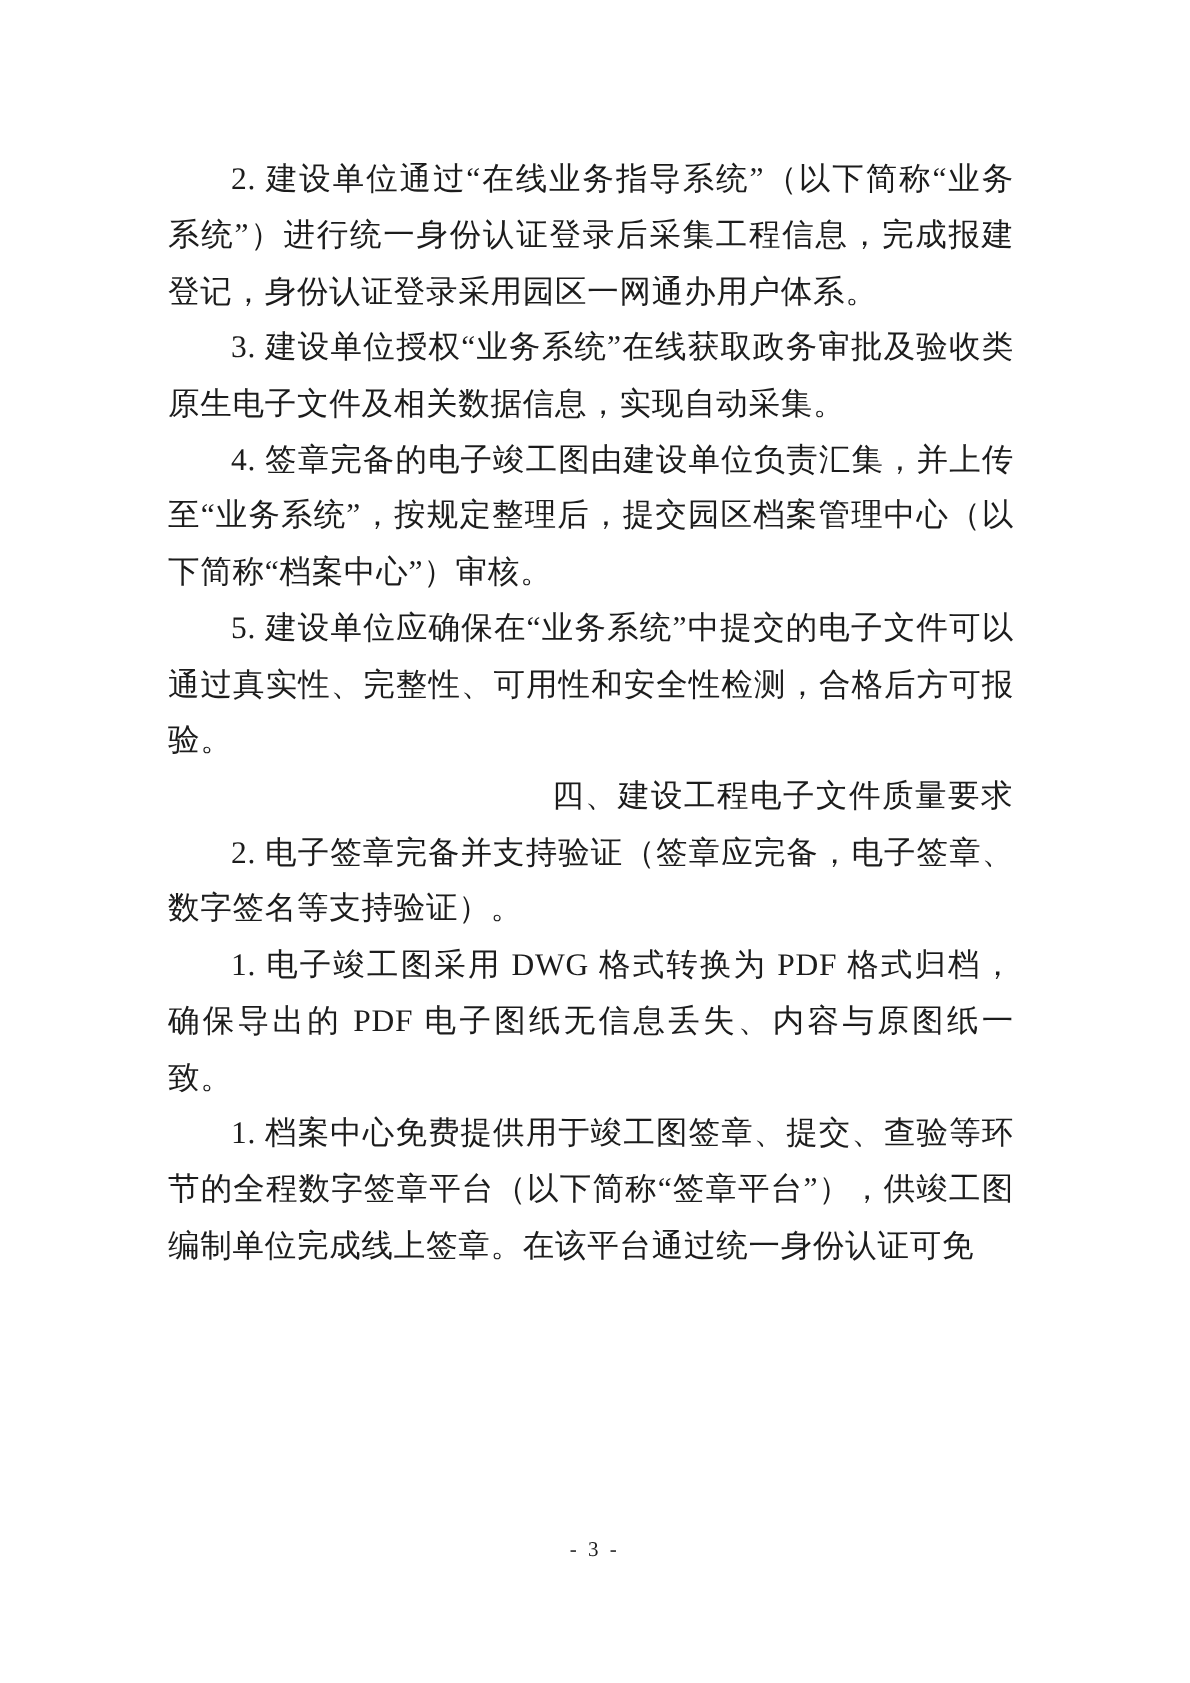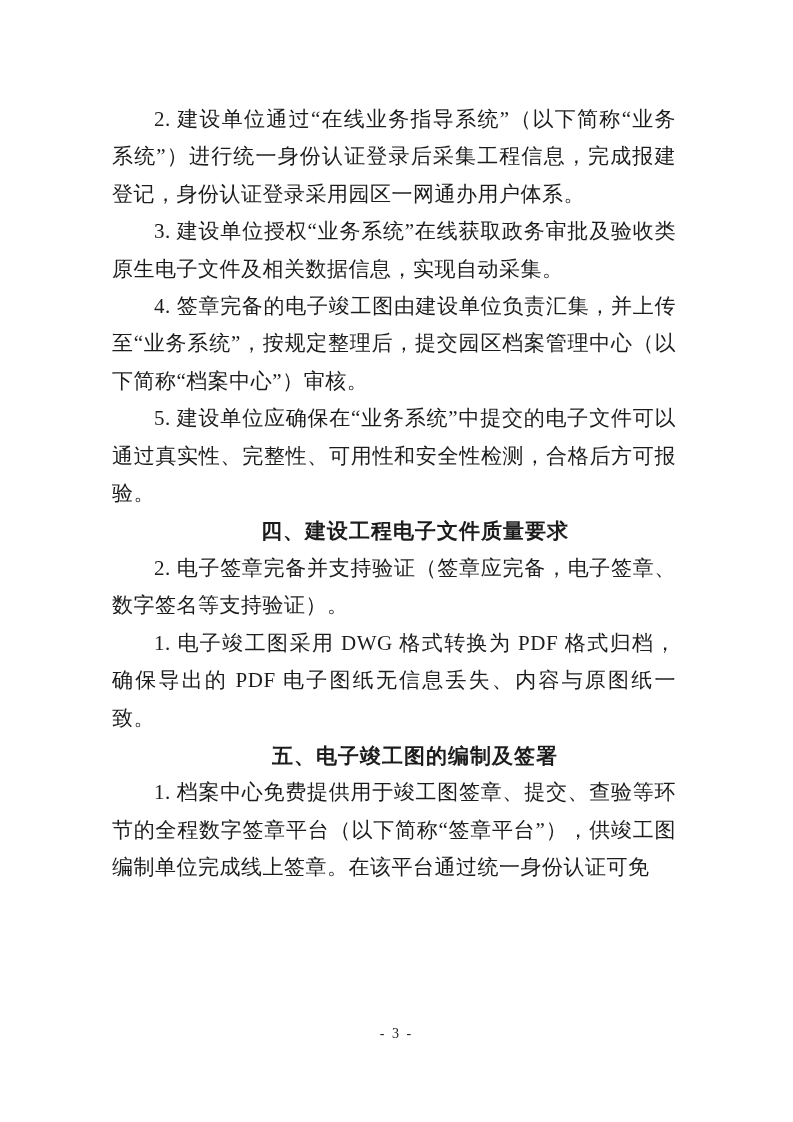--- a/index.html
+++ b/index.html
@@ -30,22 +30,22 @@
     text-indent: 2em;
     text-align: justify;
     text-justify: inter-character;
     letter-spacing: 0.5px;
     word-break: break-all;
     font-family: "Liberation Serif", "DejaVu Serif", serif;
     font-weight: 400;
   }
   .para.heading {
     font-family: "Liberation Sans", "DejaVu Sans", sans-serif;
-    font-weight: 700;
-    text-align: center;
+    font-weight: 400;
+    text-align: right;
     letter-spacing: 1px;
   }
   .footer {
     position: absolute;
     top: 1024px;
     left: 0;
     width: 100%;
     text-align: center;
   }
   .page-number {
@@ -60,19 +60,18 @@
 
 <div class="page" style="background: rgb(255, 255, 255); color: rgb(28, 28, 28);">
   <main class="content" id="paragraph-container">
       <p class="para">2. 建设单位通过“在线业务指导系统”（以下简称“业务系统”）进行统一身份认证登录后采集工程信息，完成报建登记，身份认证登录采用园区一网通办用户体系。</p>
       <p class="para">3. 建设单位授权“业务系统”在线获取政务审批及验收类原生电子文件及相关数据信息，实现自动采集。</p>
       <p class="para">4. 签章完备的电子竣工图由建设单位负责汇集，并上传至“业务系统”，按规定整理后，提交园区档案管理中心（以下简称“档案中心”）审核。</p>
       <p class="para">5. 建设单位应确保在“业务系统”中提交的电子文件可以通过真实性、完整性、可用性和安全性检测，合格后方可报验。</p>
       <p class="para heading">四、建设工程电子文件质量要求</p>
       <p class="para">2. 电子签章完备并支持验证（签章应完备，电子签章、数字签名等支持验证）。</p>
       <p class="para">1. 电子竣工图采用 DWG 格式转换为 PDF 格式归档，确保导出的 PDF 电子图纸无信息丢失、内容与原图纸一致。</p>
-      <p class="para heading">五、电子竣工图的编制及签署</p>
       <p class="para">1. 档案中心免费提供用于竣工图签章、提交、查验等环节的全程数字签章平台（以下简称“签章平台”），供竣工图编制单位完成线上签章。在该平台通过统一身份认证可免</p>
     </main>
   <footer class="footer">
     <span class="page-number">- 3 -</span>
   </footer>
 </div>
 
 </body></html>

